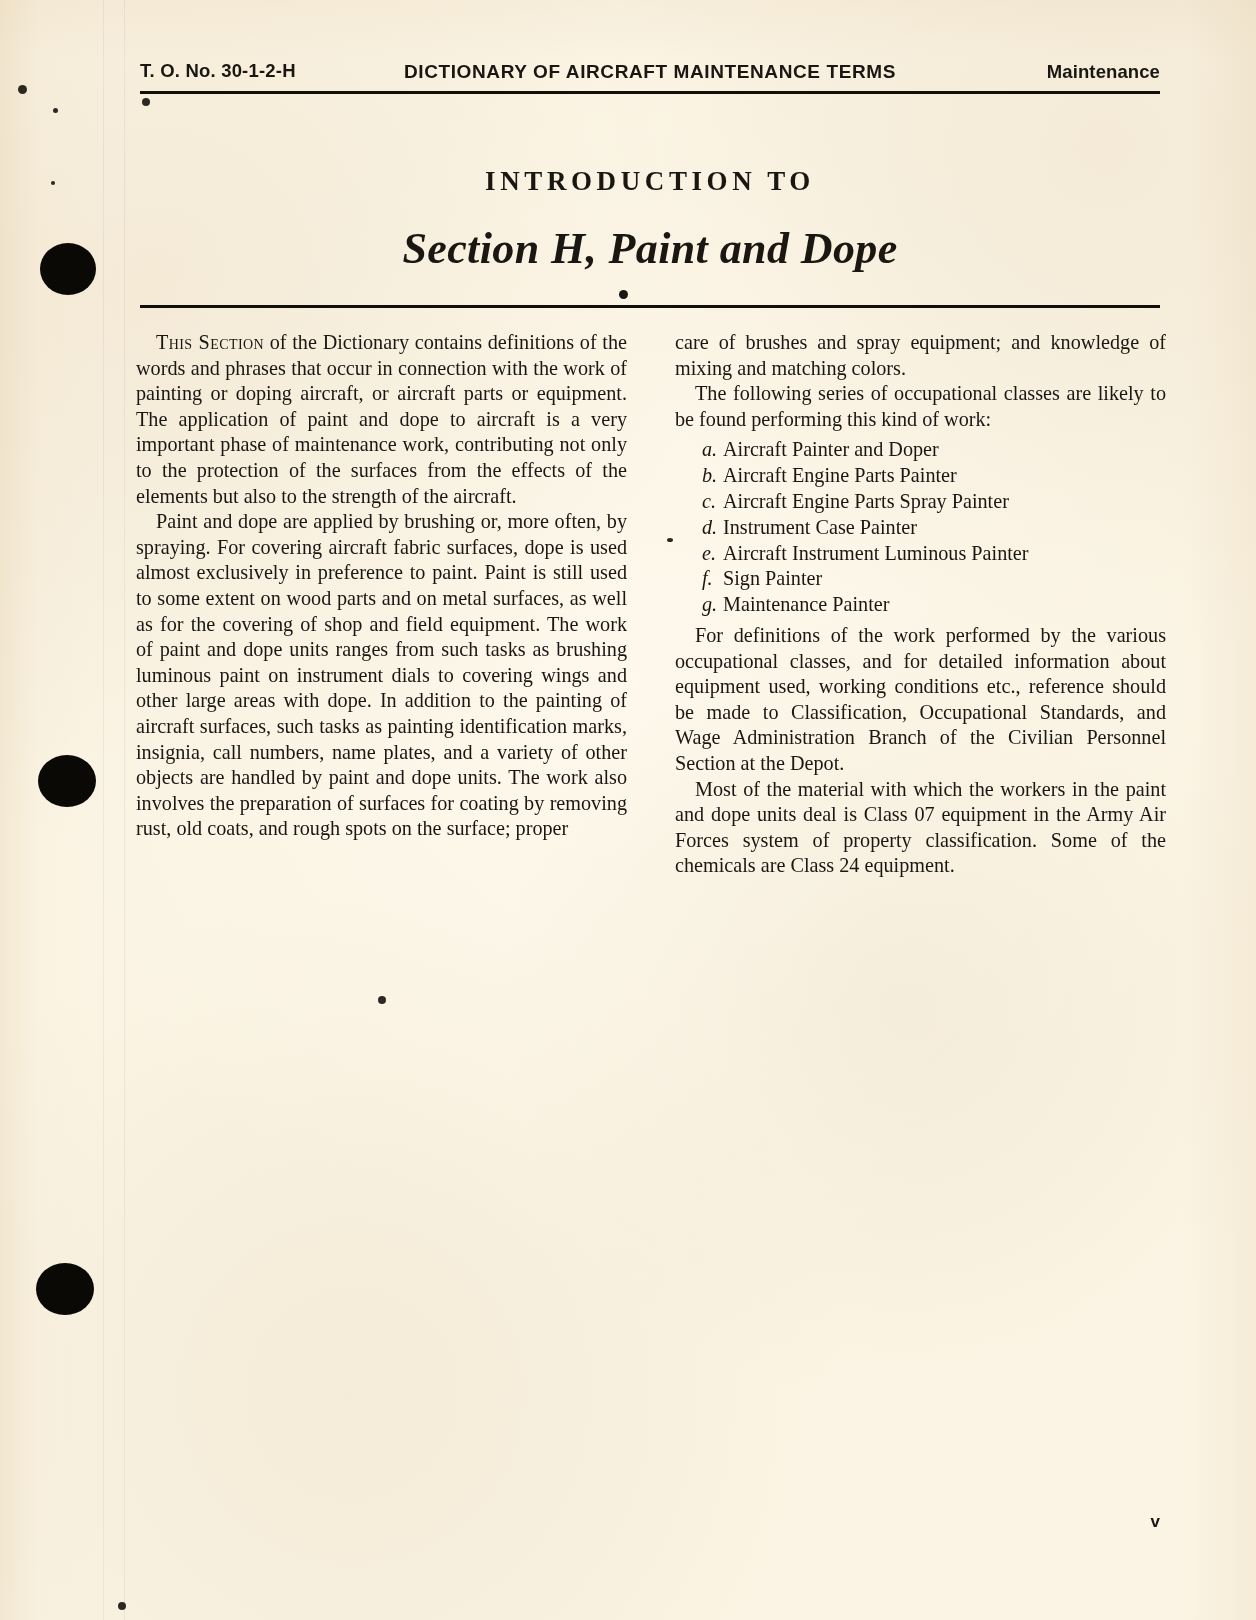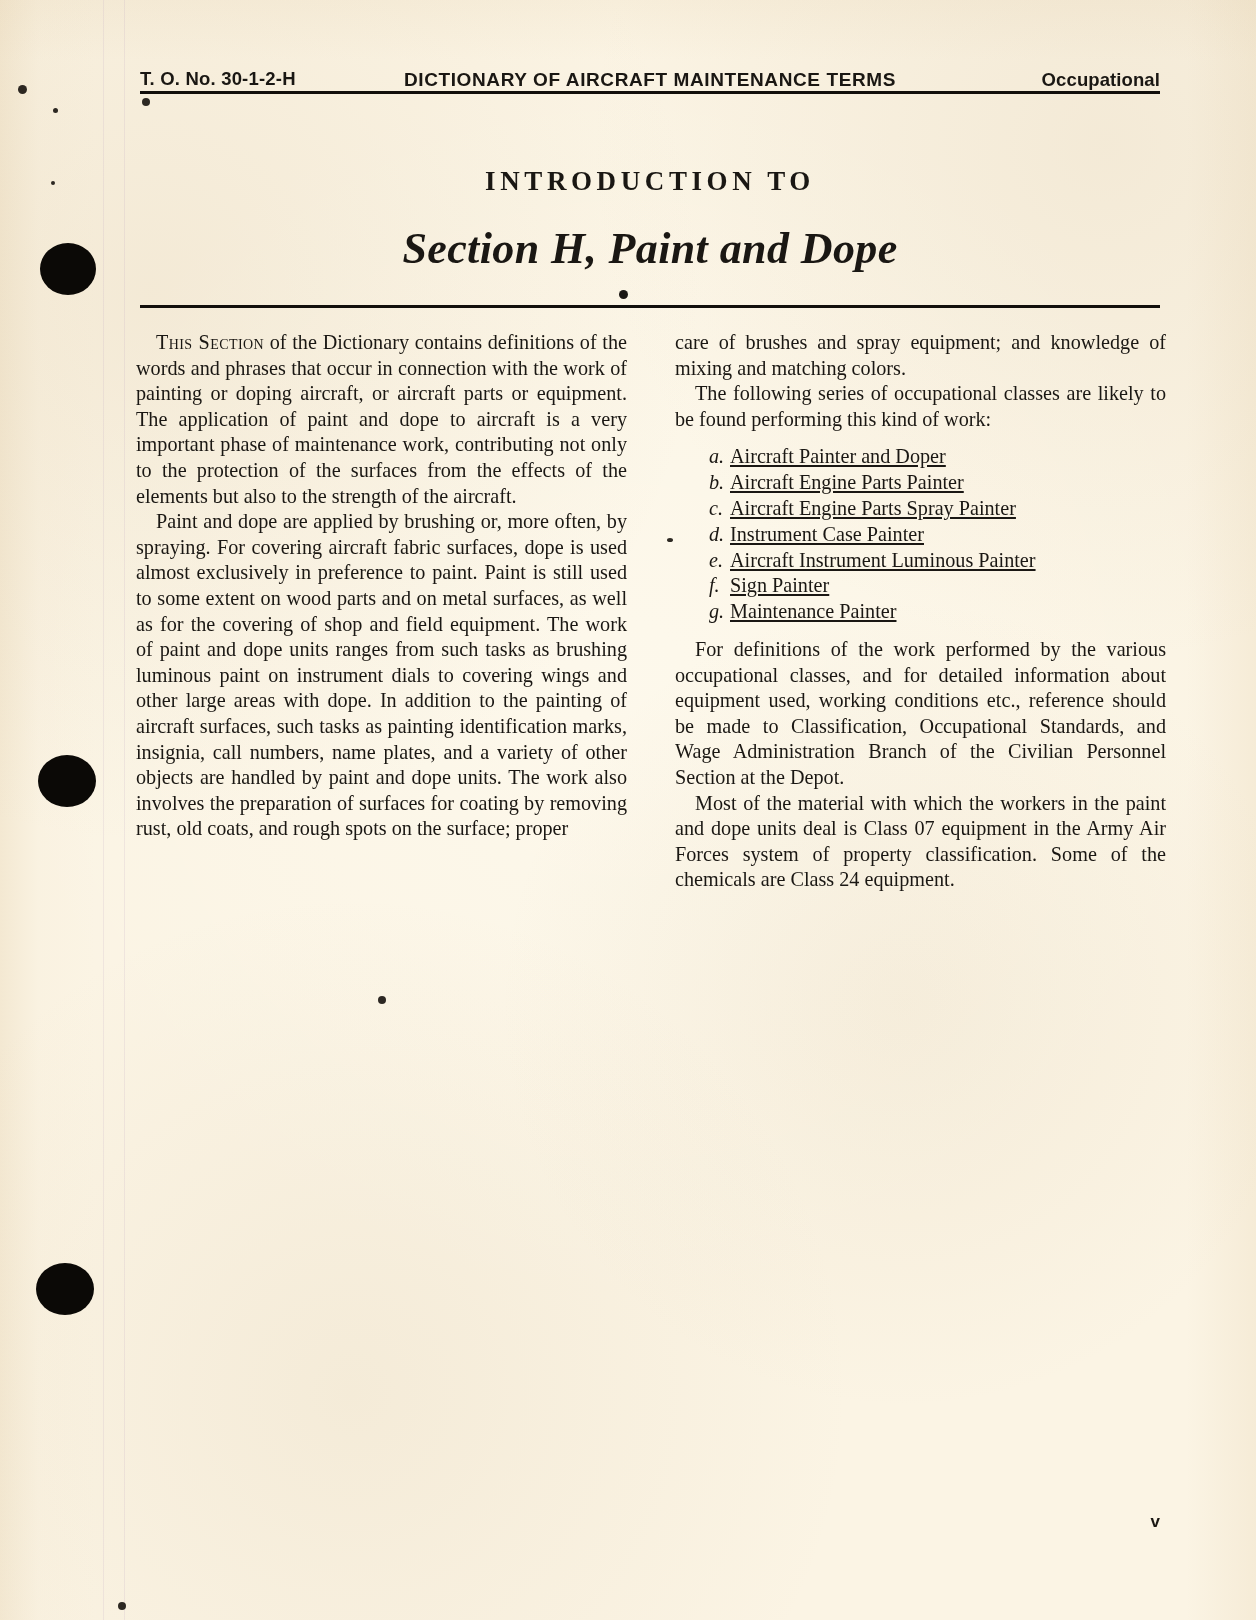--- a/index.html
+++ b/index.html
@@ -62,21 +62,20 @@
 
   
   .running-head {
     position: absolute;
     left: 140px;
     top: 60px;
     width: 1020px;
     height: 34px;
     font-family: "Liberation Sans", "DejaVu Sans", sans-serif;
     font-weight: bold;
-    margin-top: 8px;
   }
   .rh-left {
     position: absolute; left: 0; top: 0;
     font-size: 18.5px; letter-spacing: 0.2px;
   }
   .rh-center {
     position: absolute; left: 0; right: 0; top: 1px;
     text-align: center;
     font-size: 19px; letter-spacing: 0.6px;
   }
@@ -146,23 +145,22 @@
     hyphens: none;
   }
   .col p.noindent { text-indent: 0; }
   .col p + p { margin-top: 0; }
   .smallcaps {
     font-variant: small-caps;
     letter-spacing: 0.4px;
   }
   ol.occ-list {
     list-style: none;
-    margin: 12px;
+    margin: 5px;
     padding: 0 0 0 22px;
-    text-decoration: underline;
   }
   ol.occ-list li {
     font-size: 20.2px;
     line-height: 25.8px;
     white-space: nowrap;
   }
   ol.occ-list li .lbl {
     font-style: italic;
     display: inline-block;
     min-width: 21px;
@@ -194,21 +192,21 @@
   <div class="speck" style="left:53px; top:108px; width:5px; height:5px;"></div>
   <div class="speck" style="left:51px; top:181px; width:4px; height:4px;"></div>
   <div class="speck" style="left:142px; top:98px; width:8px; height:8px;"></div>
   <div class="speck" style="left:378px; top:996px; width:8px; height:8px;"></div>
   <div class="speck" style="left:667px; top:538px; width:6px; height:4px;"></div>
   <div class="speck" style="left:118px; top:1602px; width:8px; height:8px;"></div>
 
   <div class="running-head">
     <div class="rh-left">T. O. No. 30-1-2-H</div>
     <div class="rh-center">DICTIONARY OF AIRCRAFT MAINTENANCE TERMS</div>
-    <div class="rh-right">Occupational</div>
+    <div class="rh-right">Maintenance</div>
   </div>
   <div class="head-rule"></div>
 
   <div class="intro-to">INTRODUCTION TO</div>
   <div class="section-title">Section H, Paint and Dope</div>
   <div class="title-dot"></div>
   <div class="title-rule"></div>
 
   <div class="columns">
 

